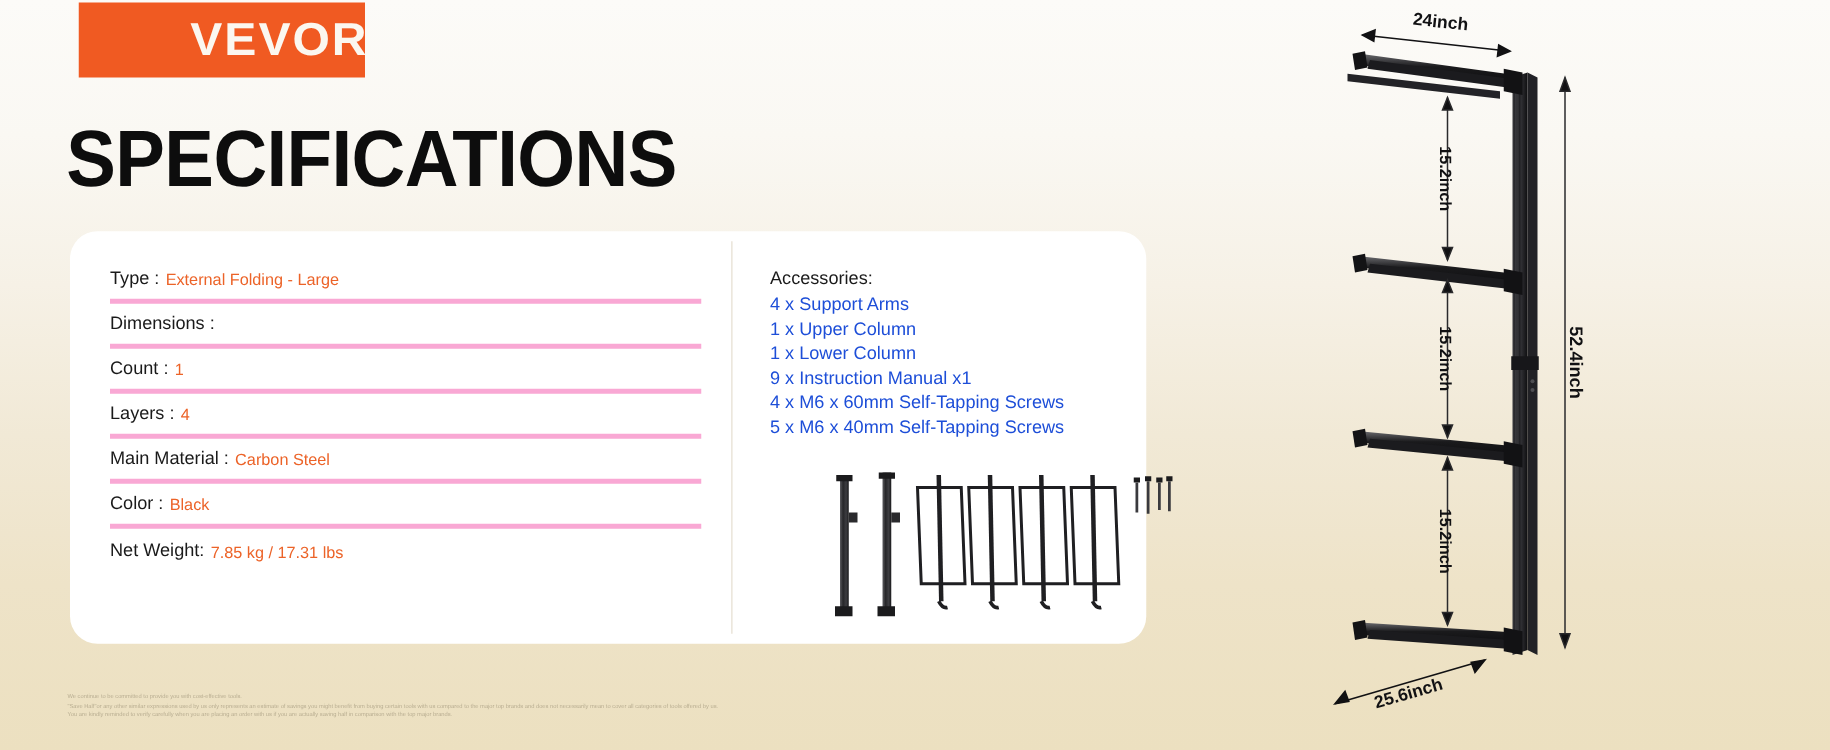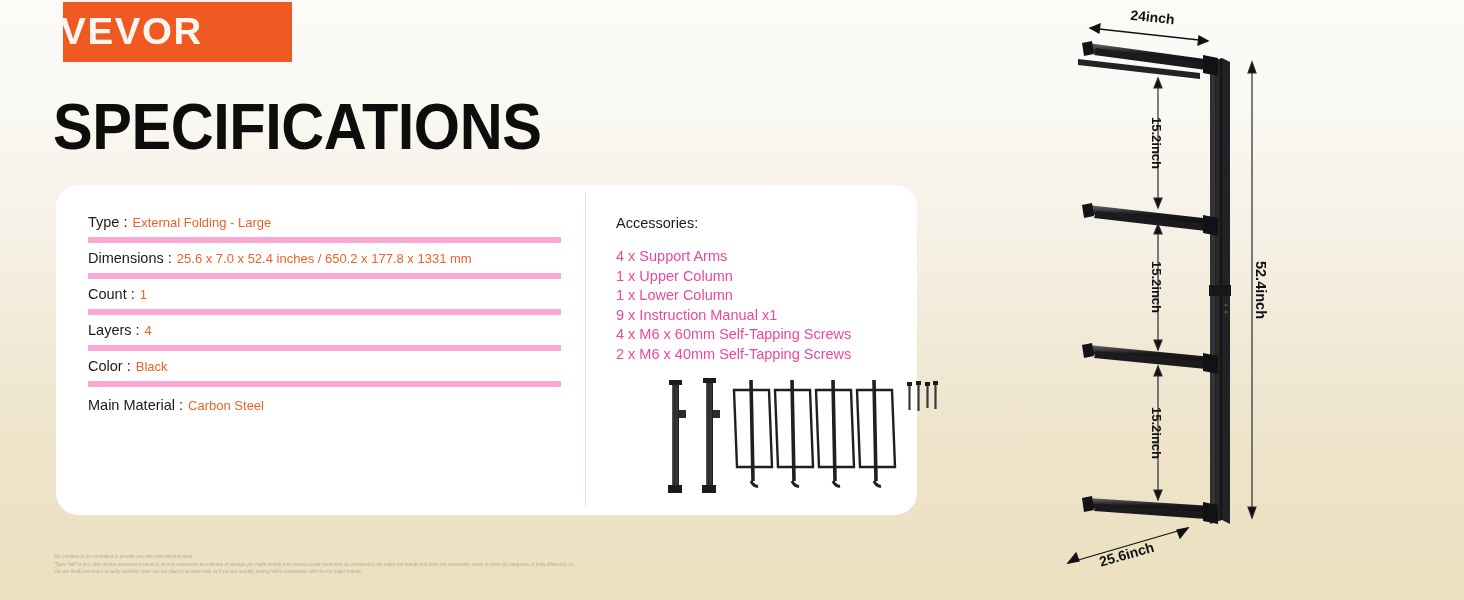--- a/index.html
+++ b/index.html
@@ -15,21 +15,21 @@
         #ECE0C0 100%);
     position:relative;
     overflow:hidden;
   }
 
   
   #brand-bar {
     position:absolute; left:63px; top:2px;
     width:229px; height:60px;
     background:#F05A22;
-    display:flex; align-items:center; justify-content:flex-start;
+    display:flex; align-items:center; justify-content:flex-end;
   }
   #brand-word {
     color:#FBF7F0;
     font-family:"Liberation Sans", sans-serif;
     font-weight:bold;
     font-size:37px;
     letter-spacing:1.5px;
     transform:scaleX(1.04);
   }
 
@@ -60,21 +60,21 @@
   }
 
   
   #spec-table {
     position:absolute; left:32px; top:22px;
     width:473px;
   }
   .spec-row {
     height:36px;
     display:flex; align-items:center;
-    border-bottom:6px solid #f9a8d4;
+    border-bottom:4px solid #f9a8d4;
     white-space:nowrap;
   }
   .spec-row:last-child { border-bottom:none; }
   .spec-label {
     font-size:14.5px;
     color:#1A1A1A;
     font-family:"Liberation Sans", sans-serif;
   }
   .spec-value {
     font-size:13px;
@@ -83,26 +83,26 @@
     margin-left:5px;
   }
 
   
   #accessories {
     position:absolute; left:560px; top:30px;
     width:290px;
   }
   #accessories-title {
     font-size:14.5px; color:#1A1A1A;
-    margin-bottom:16px;
+    margin-bottom:4px;
     font-family:"Liberation Sans", sans-serif;
   }
   .acc-item {
     font-size:14.5px;
-    color:#ec4899;
+    color:#1d4ed8;
     line-height:19.6px;
     white-space:nowrap;
     font-family:"Liberation Sans", sans-serif;
   }
   #accessories-figure {
     position:absolute; left:595px; top:192px;
     width:290px; height:120px;
   }
 
   
@@ -135,48 +135,51 @@
 
   <div id="card-divider"></div>
 
   <div id="spec-table">
     <div class="spec-row">
       <span class="spec-label">Type :</span>
       <span class="spec-value">External Folding - Large</span>
     </div>
     <div class="spec-row">
       <span class="spec-label">Dimensions :</span>
-      <span class="spec-value">25.6 x 7.0 x 52.4 inches / 650.2 x 177.8 x 1331 mm</span>
     </div>
     <div class="spec-row">
       <span class="spec-label">Count :</span>
       <span class="spec-value">1</span>
     </div>
     <div class="spec-row">
       <span class="spec-label">Layers :</span>
       <span class="spec-value">4</span>
     </div>
     <div class="spec-row">
+      <span class="spec-label">Main Material :</span>
+      <span class="spec-value">Carbon Steel</span>
+    </div>
+    <div class="spec-row">
       <span class="spec-label">Color :</span>
       <span class="spec-value">Black</span>
     </div>
     <div class="spec-row">
-      <span class="spec-label">Main Material :</span>
-      <span class="spec-value">Carbon Steel</span>
+      <span class="spec-label">Net Weight:</span>
+      <span class="spec-value">7.85 kg / 17.31 lbs</span>
     </div>
   </div>
 
   <div id="accessories">
     <div id="accessories-title">Accessories:</div>
     <div class="acc-item">4 x Support Arms</div>
     <div class="acc-item">1 x Upper Column</div>
     <div class="acc-item">1 x Lower Column</div>
     <div class="acc-item">9 x Instruction Manual x1</div>
     <div class="acc-item">4 x M6 x 60mm Self-Tapping Screws</div>
-    <div class="acc-item">2 x M6 x 40mm Self-Tapping Screws</div>
+    <div class="acc-item">5 x M6 x 40mm Self-Tapping Screws</div>
   </div>
 
   <div id="accessories-figure">
     <svg width="290" height="120" viewBox="0 0 290 120" xmlns="http://www.w3.org/2000/svg">
       <defs>
         <linearGradient id="metal" x1="0" y1="0" x2="1" y2="0">
           <stop offset="0%" stop-color="#5b5b5f"></stop>
           <stop offset="35%" stop-color="#262629"></stop>
           <stop offset="70%" stop-color="#3d3d41"></stop>
           <stop offset="100%" stop-color="#18181a"></stop>

